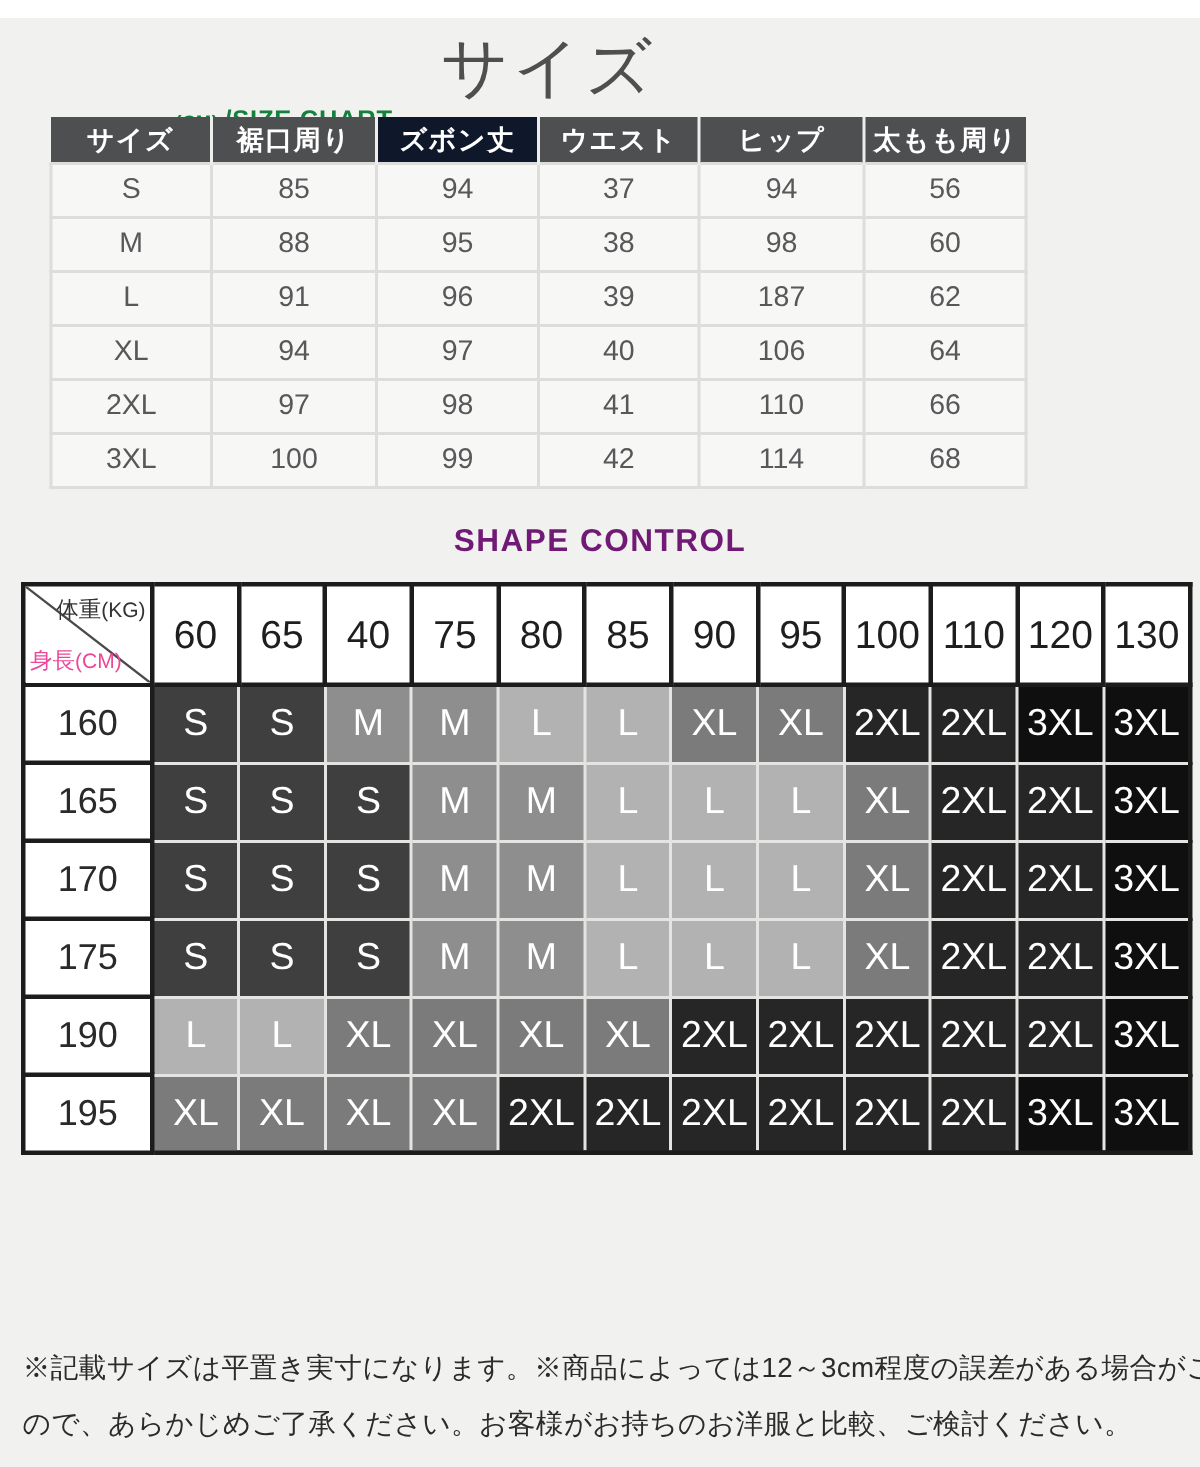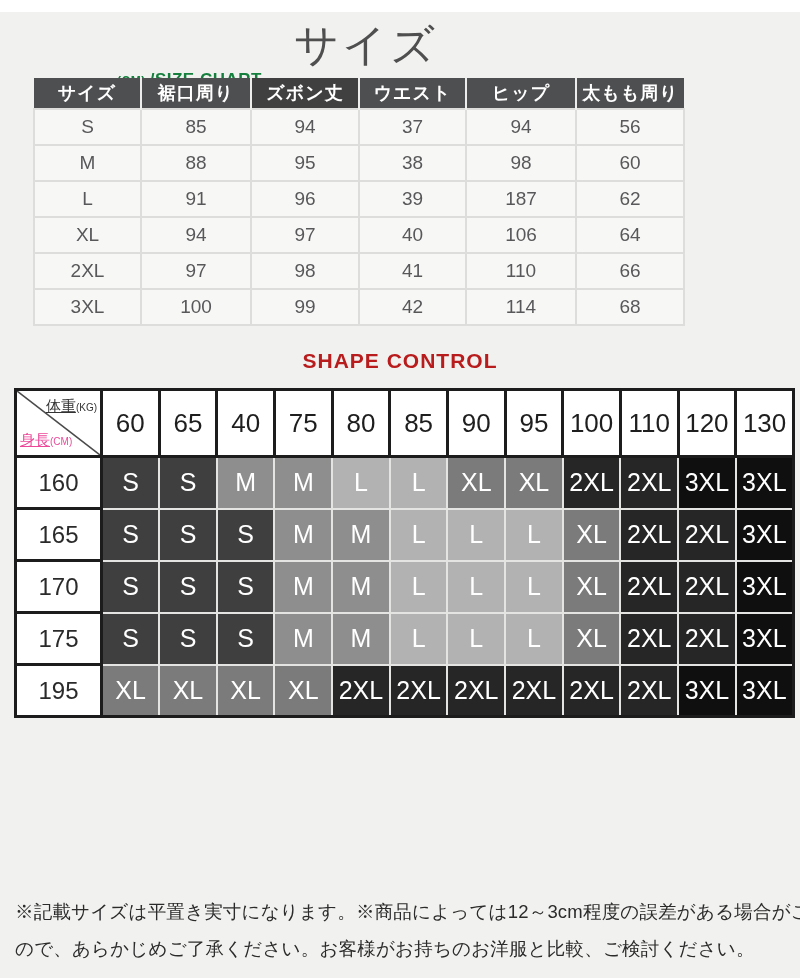--- a/index.html
+++ b/index.html
@@ -54,22 +54,22 @@
     border:3px solid #1c1c1c; background:#ffffff;
   }
   table.shape-table th, table.shape-table td { vertical-align:middle; text-align:center; }
   td.corner-cell {
     width:86px; height:67px; background:#ffffff;
     border:3px solid #1c1c1c; position:relative; padding:0;
   }
   .corner-svg { position:absolute; left:0; top:0; width:100%; height:100%; display:block; }
   .corner-top  { position:absolute; top:6px; right:3px; color:#333333; white-space:nowrap; }
   .corner-bottom { position:absolute; bottom:5px; left:3px; color:#ec4899; white-space:nowrap; }
-  .corner-main { font-size:15px;text-decoration:underline; }
-  .corner-unit { font-size:10px; }
+  .corner-main { font-size:15px; }
+  .corner-unit { font-size:14px; }
   th.weight-header-cell {
     height:67px; background:#ffffff; color:#1e1e1e;
     font-size:26px; font-weight:normal; border:3px solid #1c1c1c;
   }
   td.height-header-cell {
     height:52px; background:#ffffff; color:#2a2a2a;
     font-size:24px; border:3px solid #1c1c1c;
   }
   td.size-cell {
     height:52px; color:#ffffff; font-size:25px;
@@ -99,21 +99,21 @@
         <col style="width:110px">
         <col style="width:108px">
       <col style="width:107px">
         <col style="width:110px">
         <col style="width:108px">
     </colgroup>
     <thead>
       <tr>
           <th style="background: rgb(78, 79, 81);">サイズ</th>
           <th style="background: rgb(78, 79, 81);">裾口周り</th>
-          <th style="background: #404040;">ズボン丈</th>
+          <th style="background: #0f172a;">ズボン丈</th>
           <th style="background: rgb(78, 79, 81);">ウエスト</th>
           <th style="background: rgb(78, 79, 81);">ヒップ</th>
           <th style="background: rgb(78, 79, 81);">太もも周り</th>
         </tr>
     </thead>
     <tbody>
         <tr>
           <td>S</td>
           <td>85</td>
           <td>94</td>
@@ -158,21 +158,21 @@
           <td>100</td>
           <td>99</td>
           <td>42</td>
           <td>114</td>
           <td>68</td>
         </tr>
       </tbody>
   </table>
 </div>
 
-<div class="shape-control-title" style="color: #b91c1c; text-align: center;">SHAPE CONTROL</div>
+<div class="shape-control-title" style="color: #701a75; text-align: center;">SHAPE CONTROL</div>
 
 <div class="shape-table-wrap">
   <table class="shape-table">
     <colgroup>
       <col style="width:86px">
       <col>
         <col>
         <col>
         <col>
         <col>
@@ -266,20 +266,35 @@
           <td class="size-cell" style="background: rgb(142, 142, 142);">M</td>
           <td class="size-cell" style="background: rgb(178, 178, 178);">L</td>
           <td class="size-cell" style="background: rgb(178, 178, 178);">L</td>
           <td class="size-cell" style="background: rgb(178, 178, 178);">L</td>
           <td class="size-cell" style="background: rgb(123, 123, 123);">XL</td>
           <td class="size-cell" style="background: rgb(38, 38, 38);">2XL</td>
           <td class="size-cell" style="background: rgb(38, 38, 38);">2XL</td>
           <td class="size-cell" style="background: rgb(15, 15, 15);">3XL</td>
         </tr>
         <tr>
+          <td class="height-header-cell">190</td>
+          <td class="size-cell" style="background: rgb(178, 178, 178);">L</td>
+          <td class="size-cell" style="background: rgb(178, 178, 178);">L</td>
+          <td class="size-cell" style="background: rgb(123, 123, 123);">XL</td>
+          <td class="size-cell" style="background: rgb(123, 123, 123);">XL</td>
+          <td class="size-cell" style="background: rgb(123, 123, 123);">XL</td>
+          <td class="size-cell" style="background: rgb(123, 123, 123);">XL</td>
+          <td class="size-cell" style="background: rgb(38, 38, 38);">2XL</td>
+          <td class="size-cell" style="background: rgb(38, 38, 38);">2XL</td>
+          <td class="size-cell" style="background: rgb(38, 38, 38);">2XL</td>
+          <td class="size-cell" style="background: rgb(38, 38, 38);">2XL</td>
+          <td class="size-cell" style="background: rgb(38, 38, 38);">2XL</td>
+          <td class="size-cell" style="background: rgb(15, 15, 15);">3XL</td>
+        </tr>
+        <tr>
           <td class="height-header-cell">195</td>
           <td class="size-cell" style="background: rgb(123, 123, 123);">XL</td>
           <td class="size-cell" style="background: rgb(123, 123, 123);">XL</td>
           <td class="size-cell" style="background: rgb(123, 123, 123);">XL</td>
           <td class="size-cell" style="background: rgb(123, 123, 123);">XL</td>
           <td class="size-cell" style="background: rgb(38, 38, 38);">2XL</td>
           <td class="size-cell" style="background: rgb(38, 38, 38);">2XL</td>
           <td class="size-cell" style="background: rgb(38, 38, 38);">2XL</td>
           <td class="size-cell" style="background: rgb(38, 38, 38);">2XL</td>
           <td class="size-cell" style="background: rgb(38, 38, 38);">2XL</td>

